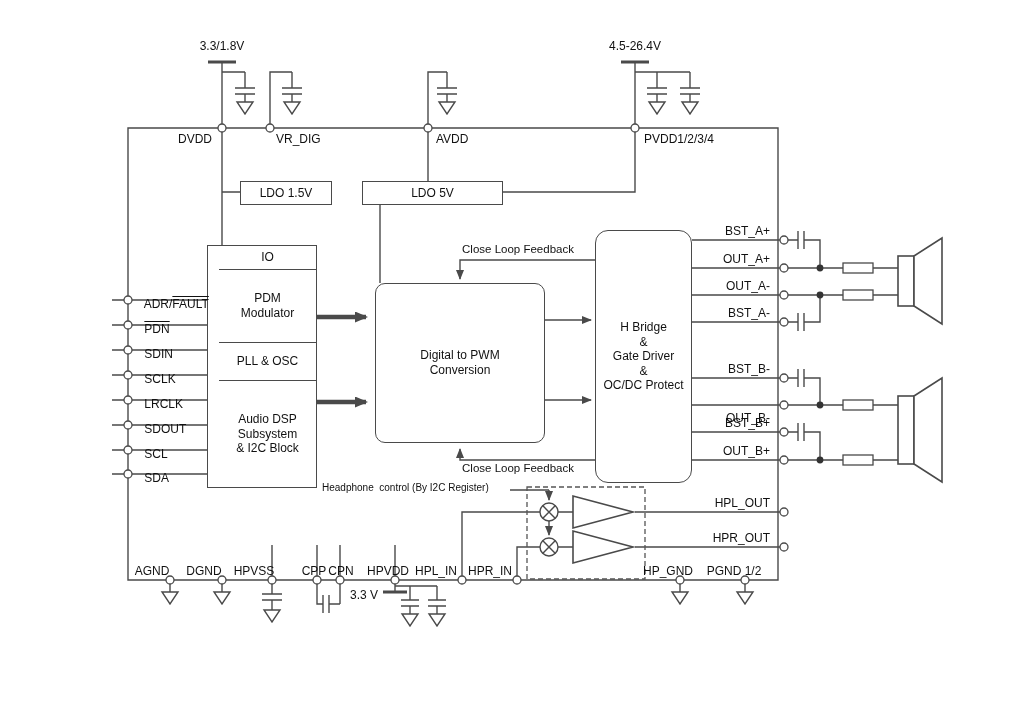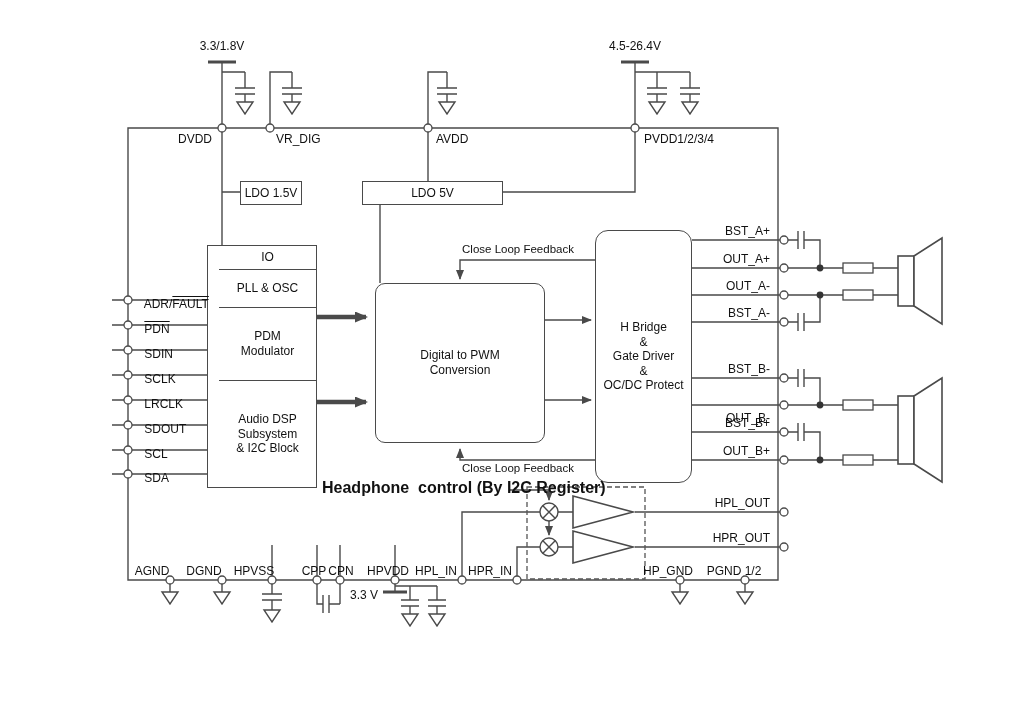--- a/index.html
+++ b/index.html
@@ -3,21 +3,21 @@
 <meta charset="utf-8">
 <style>
   html,body{margin:0;padding:0;background:#fff;}
   #stage{position:relative;width:1018px;height:709px;background:#fff;
          font-family:"Liberation Sans",sans-serif;color:#111;overflow:hidden;}
   #wires-svg{position:absolute;left:0;top:0;}
   .lbl{position:absolute;font-size:12px;line-height:13px;white-space:pre;color:#111;}
   .ctr{text-align:center;}
   .rt{text-align:right;}
   .ov{text-decoration:overline;}
-  .sm{font-size:16px;font-weight:bold;}
+  .sm{font-size:10px;}
   .fb{font-size:11.5px;}
   .blk{position:absolute;box-sizing:border-box;border:1.4px solid #4a4a4a;background:#fff;
        display:flex;align-items:center;justify-content:center;text-align:center;
        font-size:12px;line-height:1.22;white-space:pre-line;}
   #leftblk{display:flex;flex-direction:column;align-items:stretch;justify-content:flex-start;padding:0;}
   .sec{box-sizing:border-box;display:flex;align-items:center;justify-content:center;
        text-align:center;white-space:pre-line;}
   .sec + .sec{border-top:1.4px solid #4a4a4a;}
 </style>
 </head>
@@ -157,28 +157,28 @@
         <circle cx="317" cy="580" r="4"></circle>
       <circle cx="340" cy="580" r="4"></circle>
         <circle cx="395" cy="580" r="4"></circle>
       <circle cx="462" cy="580" r="4"></circle>
         <circle cx="517" cy="580" r="4"></circle>
       <circle cx="680" cy="580" r="4"></circle>
         <circle cx="745" cy="580" r="4"></circle>
     </g>
   </svg>
 
-  <div class="blk" style="left:240px;top:181px;width:62px;height:24px;">LDO 1.5V</div>
+  <div class="blk" style="left:240px;top:181px;width:92px;height:24px;">LDO 1.5V</div>
   <div class="blk" style="left:362px;top:181px;width:141px;height:24px;">LDO 5V</div>
 
   <div class="blk" id="leftblk" style="left:207px;top:245px;width:110px;height:243px;padding-left:11px;">
     <div class="sec" style="height:23px;">IO</div>
-    <div class="sec" style="height:38px;">PLL &amp; OSC</div>
     <div class="sec" style="height:73px;">PDM
 Modulator</div>
+    <div class="sec" style="height:38px;">PLL &amp; OSC</div>
     <div class="sec" style="flex:1;">Audio DSP
 Subsystem
 &amp; I2C Block</div>
   </div>
 
   <div class="blk" style="left:375px;top:283px;width:170px;height:160px;border-radius:10px;">Digital to PWM
 Conversion</div>
   <div class="blk" style="left:595px;top:230px;width:97px;height:253px;border-radius:13px;">H Bridge
 &amp;
 Gate Driver

